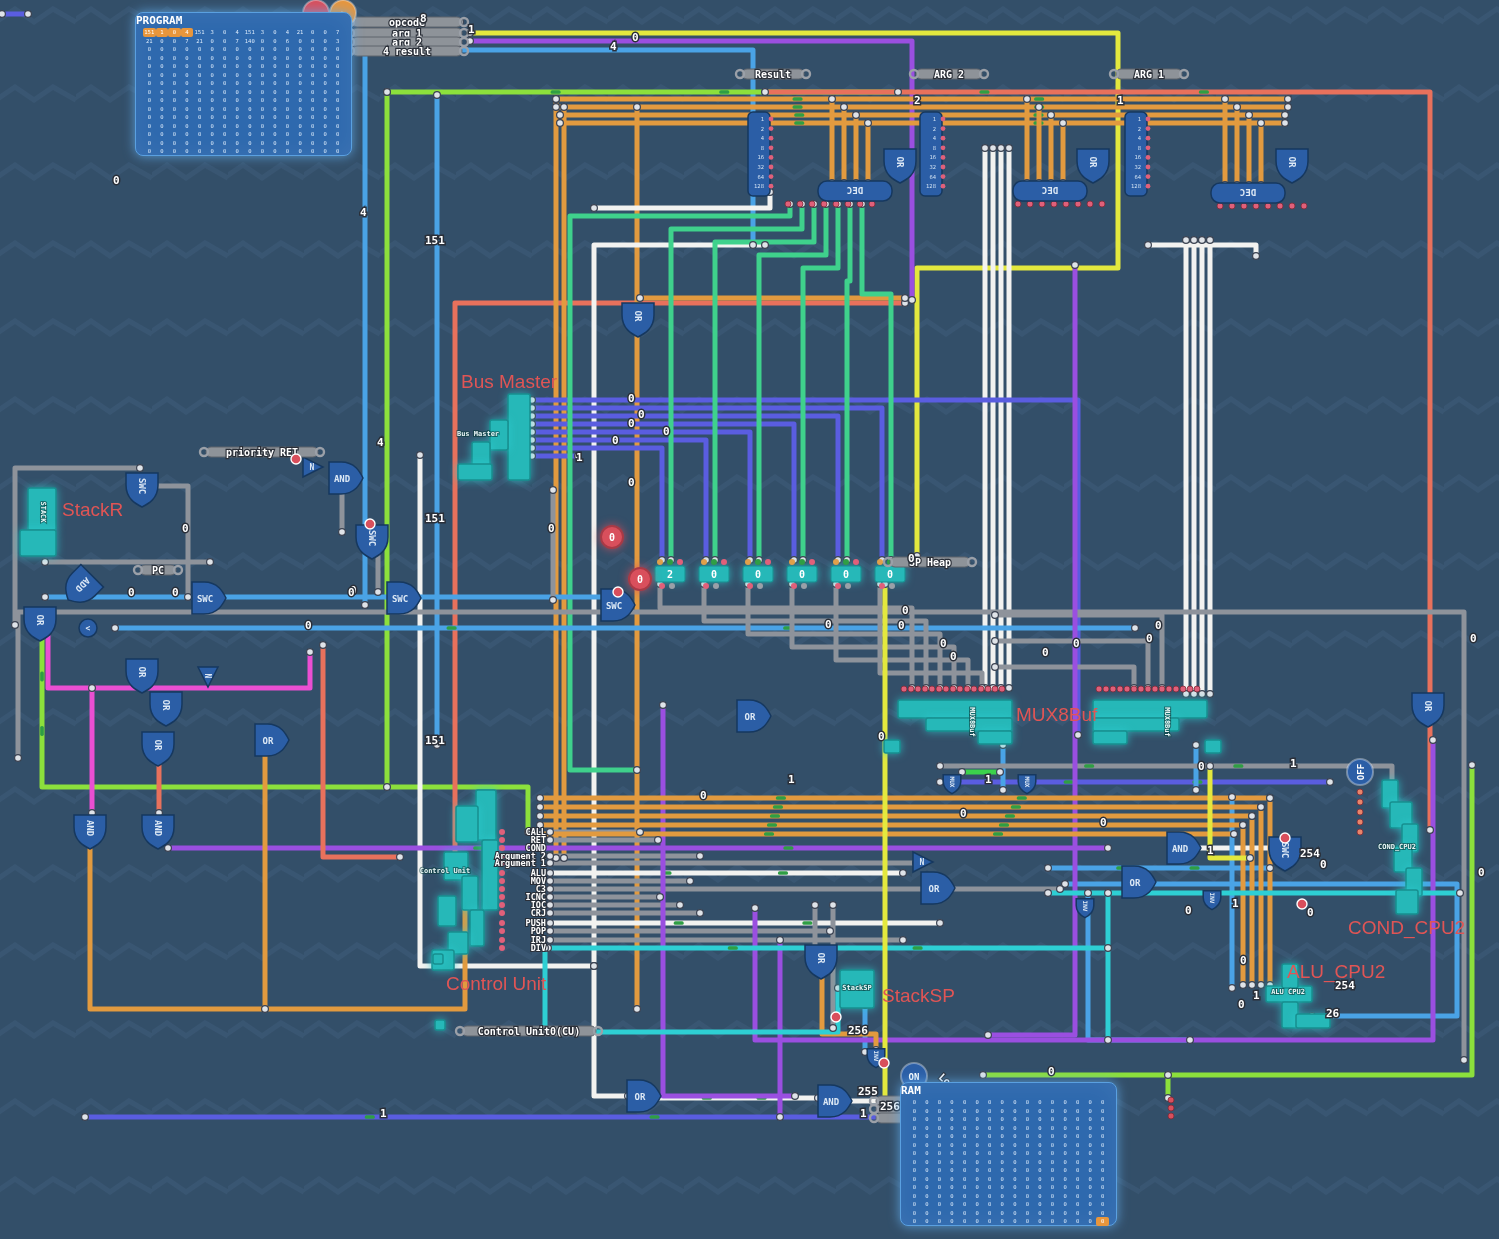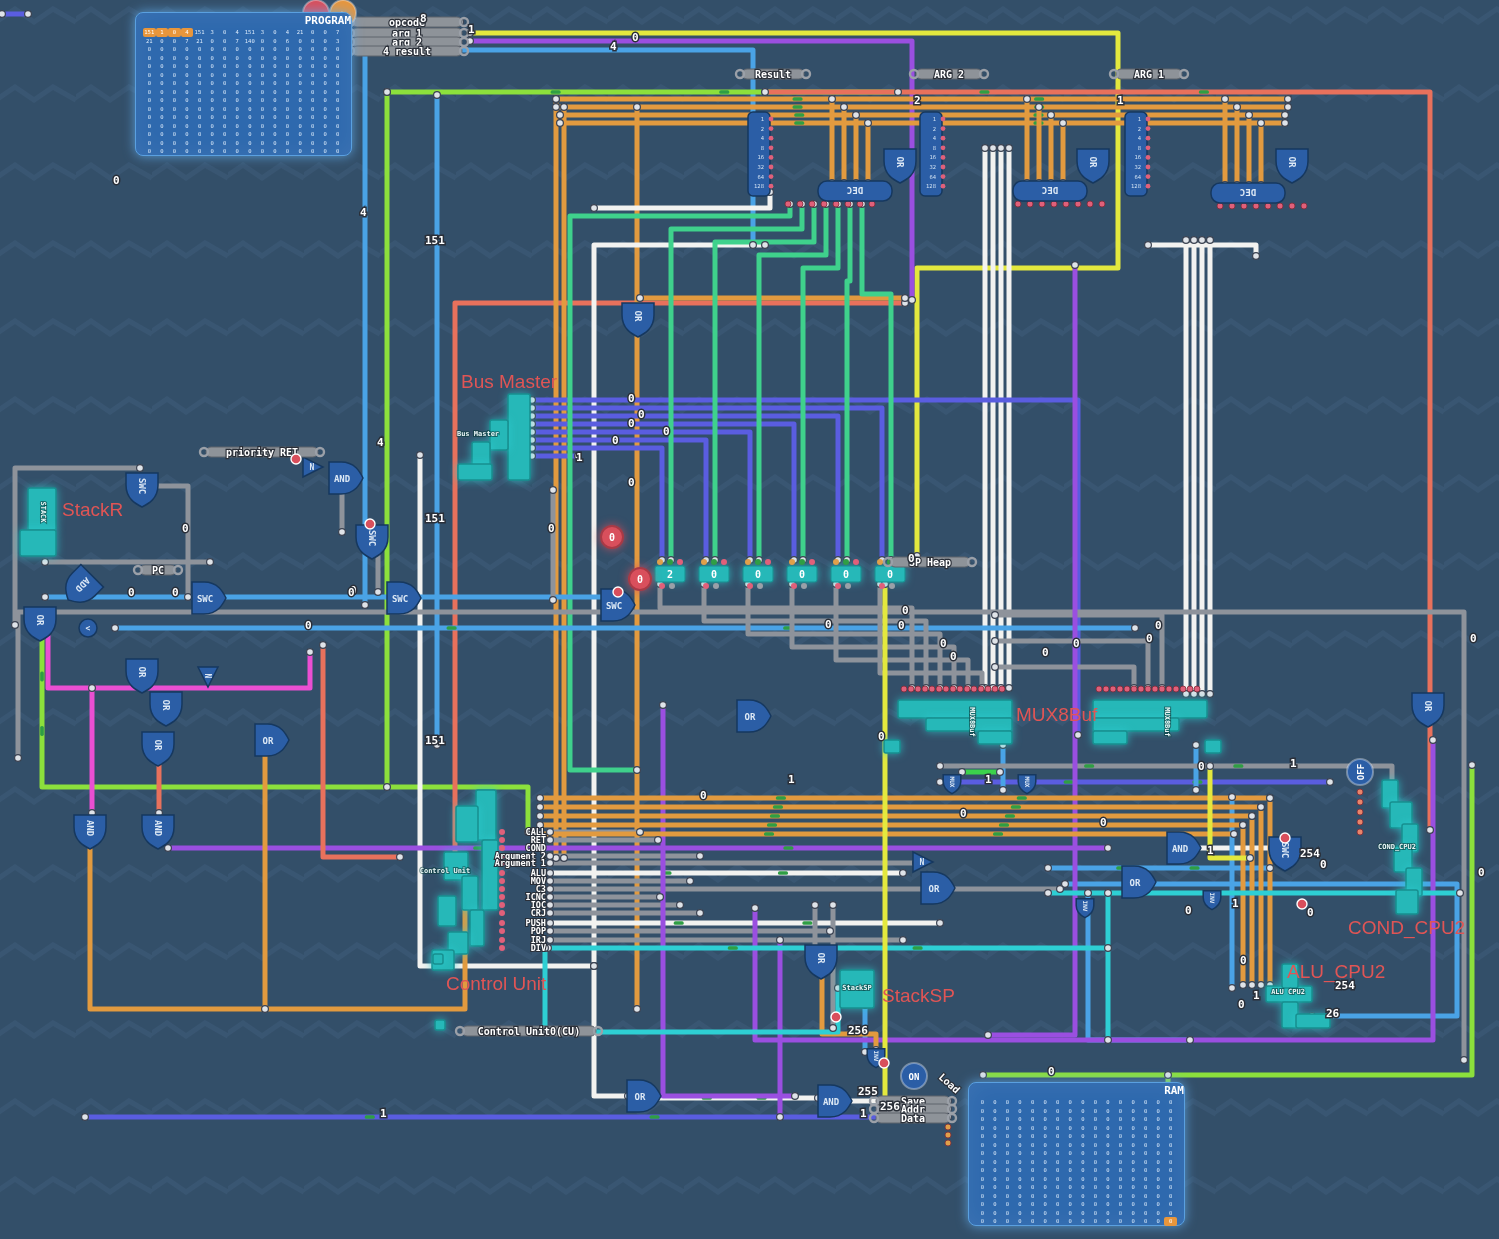--- a/index.html
+++ b/index.html
@@ -1,21 +1,21 @@
 <!DOCTYPE html>
 <html><head>
 <meta charset="utf-8">
 <style>
   html,body{margin:0;padding:0;background:#2c4760;}
   #stage{position:relative;width:1499px;height:1239px;overflow:hidden;background:#334f69;
          font-family:"DejaVu Sans Mono",monospace;}
   #cv{position:absolute;left:0;top:0;}
   .mem{position:absolute;background:#2e69ae;border:1px solid #5aa0e0;border-radius:8px;
        box-shadow:0 0 12px rgba(96,168,232,.85), inset 0 0 26px rgba(255,255,255,.07);}
-  .mem-title{text-align:right;color:#fff;font:bold 11px "DejaVu Sans Mono",monospace;margin-top:1px;}
+  .mem-title{text-align:left;color:#fff;font:bold 11px "DejaVu Sans Mono",monospace;margin-top:1px;}
   .mem-grid{display:grid;grid-template-columns:repeat(16,1fr);padding:1px 7px 0 7px;}
   .mem-cell{color:#d9e9fa;font:5.5px "DejaVu Sans Mono",monospace;line-height:8.5px;text-align:center;}
   .mem-cell.hl{background:#e8963c;color:#fff;border-radius:2px;}
 </style>
 </head>
 <body>
 
 <div id="stage">
   <svg id="cv" width="1499" height="1239" viewBox="0 0 1499 1239">
       <defs>
@@ -1304,21 +1304,21 @@
         <div class="mem-cell">0</div>
         <div class="mem-cell">0</div>
         <div class="mem-cell">0</div>
         <div class="mem-cell">0</div>
         <div class="mem-cell">0</div>
         <div class="mem-cell">0</div>
         <div class="mem-cell">0</div>
       </div>
   </div>
 
-  <div class="mem" id="ram-mem" style="left: 968px; top: 1082px; width: 215px; height: 142px;">
+  <div class="mem" id="ram-mem" style="left: 900px; top: 1082px; width: 215px; height: 142px;">
     <div class="mem-title">RAM</div>
     <div class="mem-grid">
         <div class="mem-cell">0</div>
         <div class="mem-cell">0</div>
         <div class="mem-cell">0</div>
         <div class="mem-cell">0</div>
         <div class="mem-cell">0</div>
         <div class="mem-cell">0</div>
         <div class="mem-cell">0</div>
         <div class="mem-cell">0</div>

